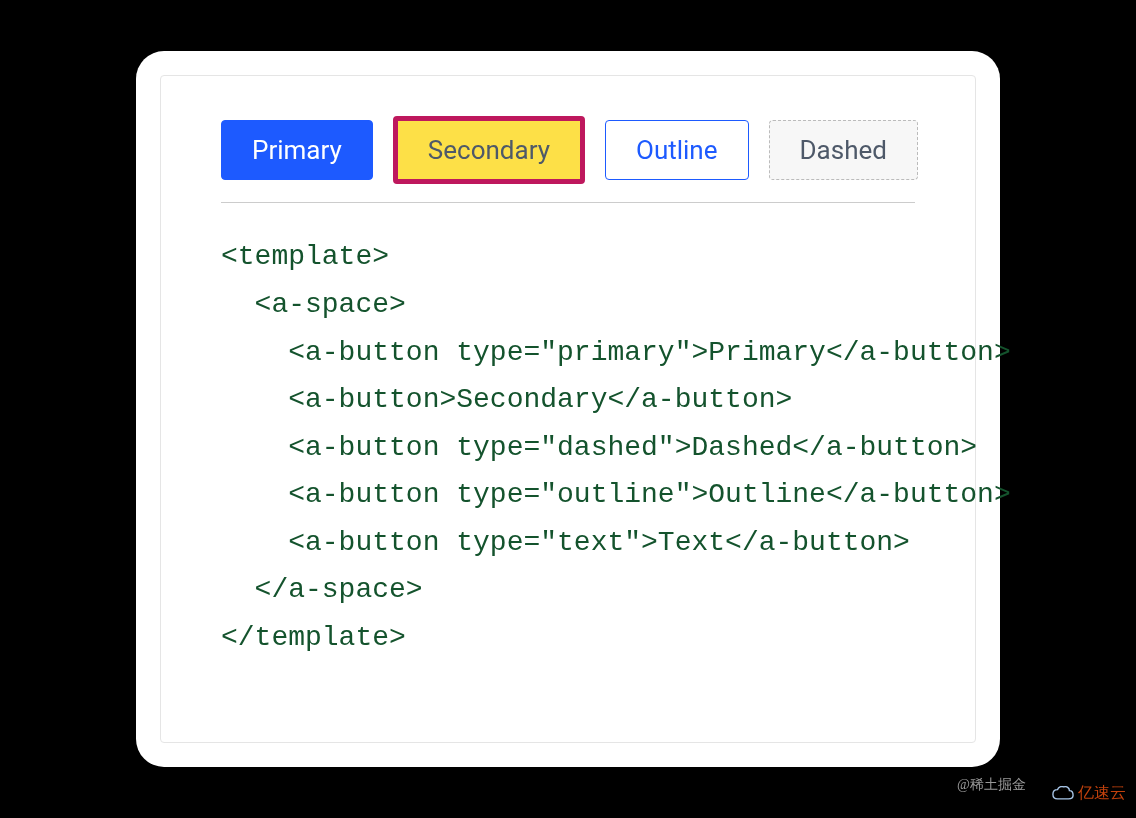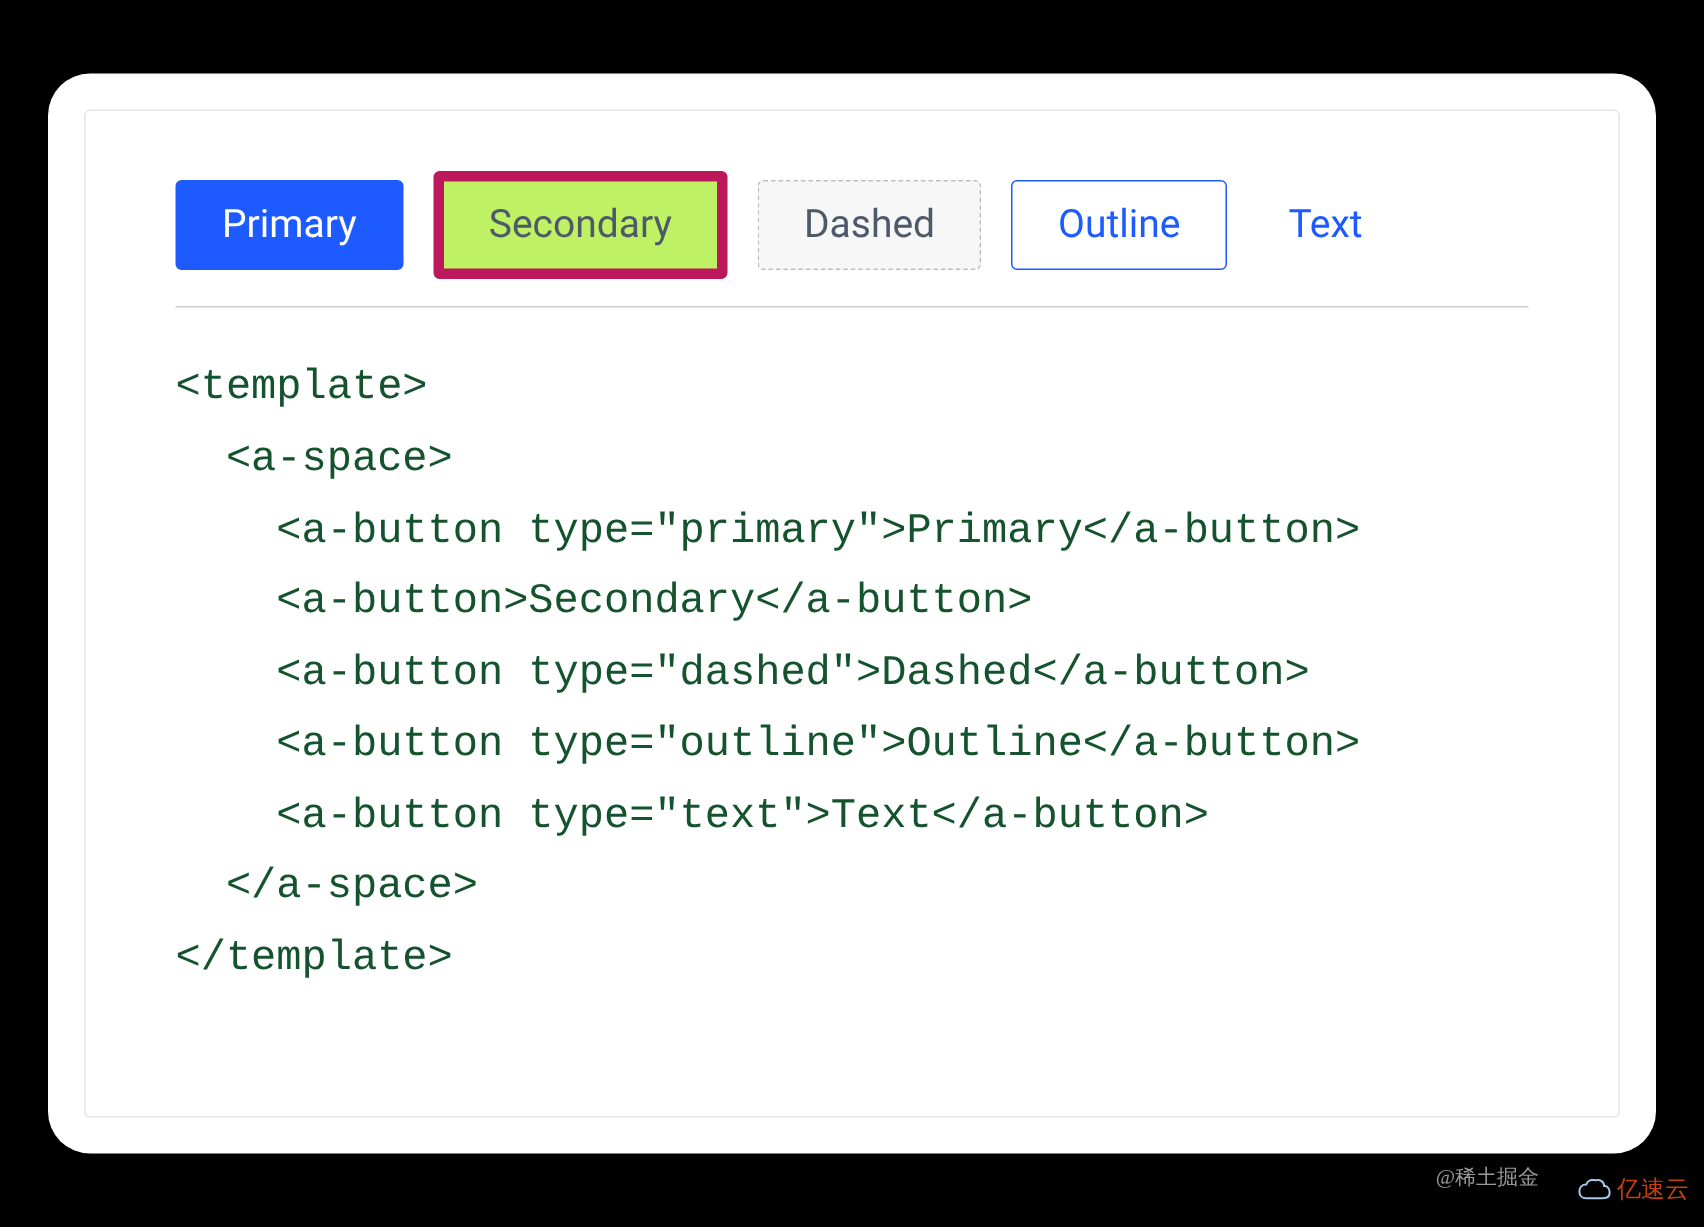--- a/index.html
+++ b/index.html
@@ -8,21 +8,21 @@
       width: 1136px;
       height: 818px;
       display: flex;
       align-items: center;
       justify-content: center;
       font-family: -apple-system, BlinkMacSystemFont, "Segoe UI", Roboto, sans-serif;
       position: relative;
     }
     .card {
       background: #fff;
-      width: 1072px;
+      width: 864px;
       border-radius: 28px;
       padding: 24px;
     }
     .inner {
       border: 1px solid #e5e5e5;
       border-radius: 4px;
       padding: 40px 60px 80px 60px;
     }
     .button-row {
       display: flex;
@@ -38,23 +38,23 @@
       border-radius: 4px;
       cursor: pointer;
       line-height: 1;
     }
     .btn-primary {
       background: #1d5aff;
       color: #fff;
       border: 1px solid #1d5aff;
     }
     .btn-secondary {
-      background: #bef264;
+      background: #fde047;
       color: #4e5969;
-      border: 7px solid #be185d;
+      border: 5px solid #be185d;
     }
     .btn-dashed {
       background: #f7f7f7;
       color: #4e5969;
       border: 1px dashed #bbb;
     }
     .btn-outline {
       background: #fff;
       color: #1d5aff;
       border: 1.5px solid #1d5aff;
@@ -98,23 +98,22 @@
     }
   </style>
 </head>
 <body>
 
 <div class="card">
   <div class="inner">
     <div class="button-row">
       <div class="btn btn-primary">Primary</div>
       <div class="btn btn-secondary">Secondary</div>
+      <div class="btn btn-outline">Outline</div>
       <div class="btn btn-dashed">Dashed</div>
-      <div class="btn btn-outline">Outline</div>
-      <div class="btn btn-text">Text</div>
     </div>
     <div class="code-block"><div>&lt;template&gt;</div><div>  &lt;a-space&gt;</div><div>    &lt;a-button type="primary"&gt;Primary&lt;/a-button&gt;</div><div>    &lt;a-button&gt;Secondary&lt;/a-button&gt;</div><div>    &lt;a-button type="dashed"&gt;Dashed&lt;/a-button&gt;</div><div>    &lt;a-button type="outline"&gt;Outline&lt;/a-button&gt;</div><div>    &lt;a-button type="text"&gt;Text&lt;/a-button&gt;</div><div>  &lt;/a-space&gt;</div><div>&lt;/template&gt;</div></div>
   </div>
 </div>
 
 <div class="watermark">@稀土掘金</div>
 <div class="watermark2">
   <span class="cloud-icon">
     <svg viewBox="0 0 24 18" fill="none" stroke="#a8c6e8" stroke-width="1.5">
       <path d="M6 14 C3 14 1 12 1 9 C1 6 3 4 6 4 C7 1 10 0 13 1 C16 0 19 2 19 5 C22 5 23 8 23 10 C23 13 21 14 18 14 Z"></path>

